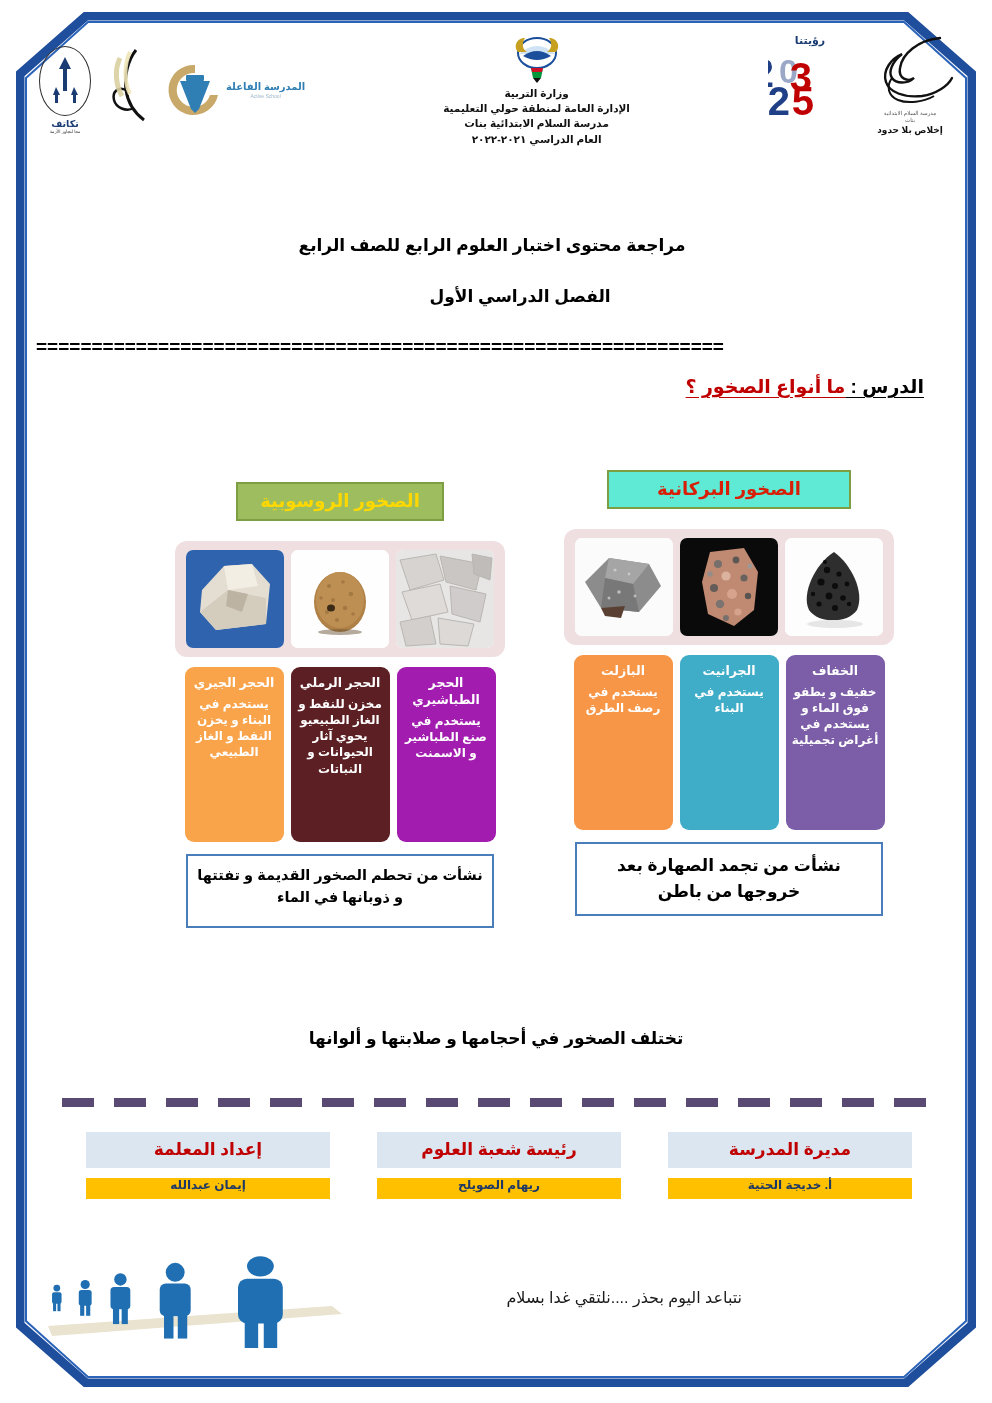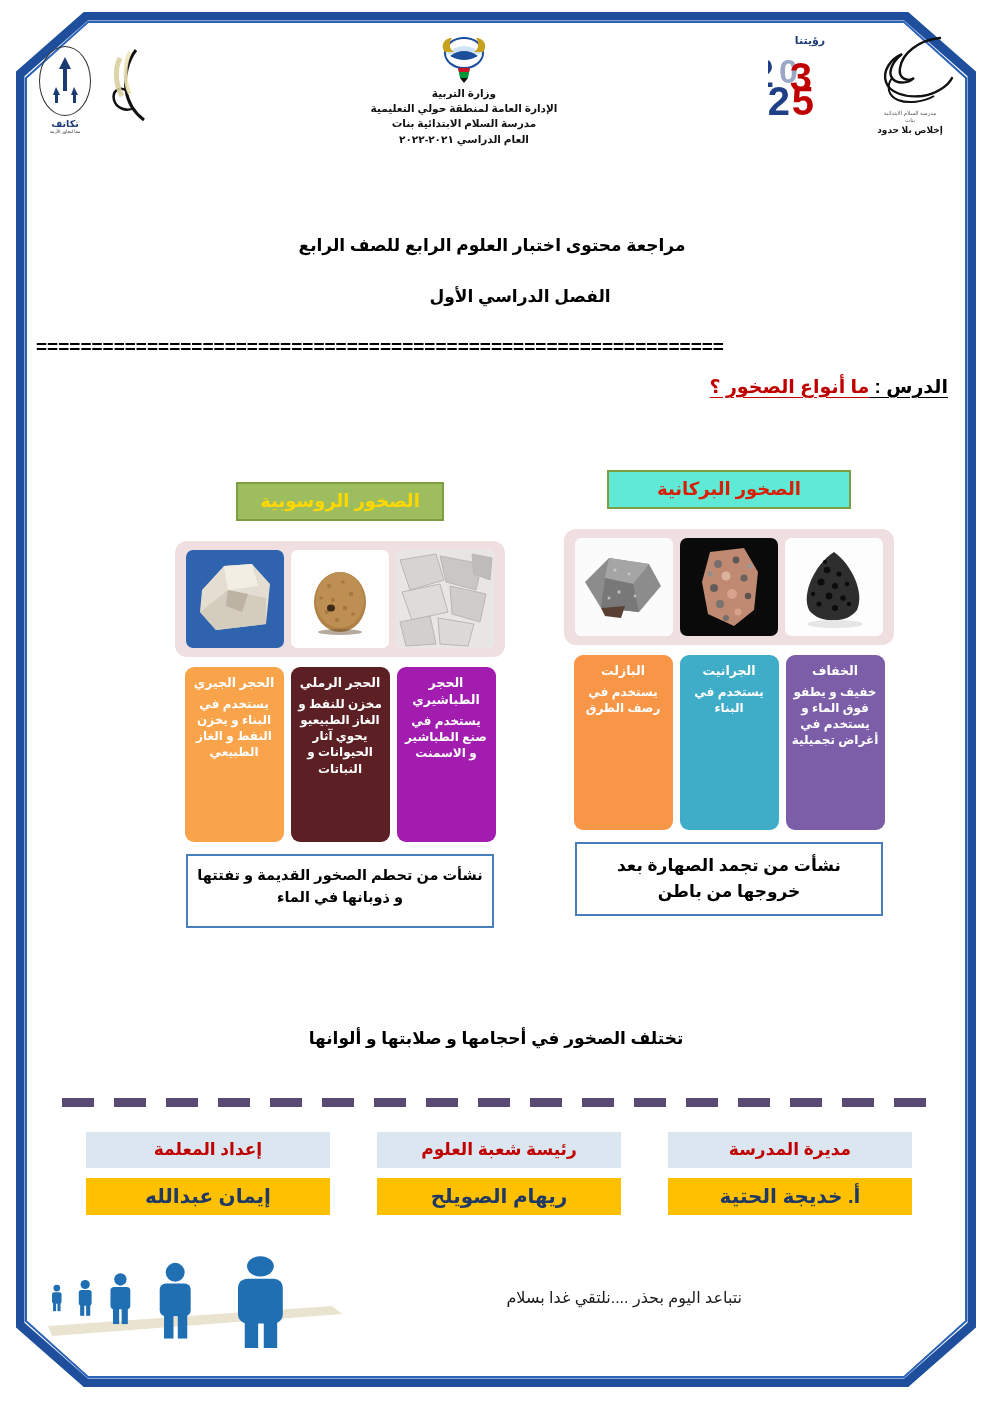--- a/index.html
+++ b/index.html
@@ -116,21 +116,21 @@
     text-align: center;
     font-size: 17px; font-weight: bold; color: #000; padding-left: 48px;
   }
   .rule-dashed {
     position: absolute; left: 36px; top: 336px; width: 920px;
     font-size: 19px; font-weight: bold; color: #000;
     letter-spacing: 0px; overflow: hidden; white-space: nowrap;
     direction: ltr;
   }
   .lesson-line {
-    position: absolute; right: 44px; top: 375px;
+    position: absolute; right: 68px; top: 375px;
     font-size: 19px; font-weight: bold;
   }
   .lesson-line .lbl { color: #000; text-decoration: underline; text-underline-offset: 4px;}
   .lesson-line .val { color: #c00000; text-decoration: underline; text-underline-offset: 4px;}
 
   
   .col {
     position: absolute;
     width: 330px;
   }
@@ -227,23 +227,23 @@
     background: #dce6f1;
     color: #c00000;
     font-size: 17px;
     font-weight: bold;
     padding: 7px 4px 8px;
   }
   .sig-name {
     margin-top: 10px;
     background: #ffc000;
     color: #1f3864;
-    font-size: 20px;
+    font-size: 12px;
     font-weight: bold;
-    padding: 6px 4px 7px;
+    padding: 0 4px 7px;
   }
 
   
   .bottom-art {
     position: absolute; left: 42px; top: 1248px; width: 700px; height: 100px;
   }
   .bottom-art svg { display:block; }
   .slogan {
     position: absolute; right: 250px; top: 1288px;
     font-size: 16px; font-weight: normal; color: #1a1a1a;
@@ -307,20 +307,33 @@
           <path d="M22 46 L30 46 L26 51 Z" fill="#111"></path>
         </svg>
       </div>
       <div class="line">وزارة التربية</div>
       <div class="line">الإدارة العامة لمنطقة حولي التعليمية</div>
       <div class="line">مدرسة السلام الابتدائية  بنات</div>
       <div class="line">العام الدراسي ٢٠٢١-٢٠٢٢</div>
     </div>
 
     <div class="logo-group-left">
+      <div class="logo-school-active">
+        <div class="words">
+          <span>المدرسة الفاعلة</span>
+          <small>Active School</small>
+        </div>
+        <div class="mark">
+          <svg viewBox="0 0 58 58" width="58" height="58" aria-hidden="true">
+            <path d="M29 4 A25 25 0 1 0 52 34 L44 34 A17 17 0 1 1 29 12 Z" fill="#c8a96a"></path>
+            <path d="M14 20 L29 20 L44 20 L33 48 L29 52 L25 48 Z" fill="#2f7fb5"></path>
+            <rect x="20" y="14" width="18" height="6" rx="1" fill="#2f7fb5"></rect>
+          </svg>
+        </div>
+      </div>
 
       <div class="logo-calli">
         <svg viewBox="0 0 58 96" width="58" height="96" aria-hidden="true">
           <path d="M34 8 C26 18 22 34 24 48 C26 62 34 72 42 78" fill="none" stroke="#111" stroke-width="3"></path>
           <path d="M24 48 C16 44 10 50 12 58 C14 66 24 70 32 66" fill="none" stroke="#111" stroke-width="2.5"></path>
           <path d="M18 16 C12 28 14 44 20 54" fill="none" stroke="#d9cfa0" stroke-width="5" opacity=".9"></path>
           <path d="M28 10 C22 22 22 40 28 52" fill="none" stroke="#efe4b8" stroke-width="4" opacity=".9"></path>
         </svg>
       </div>
 

